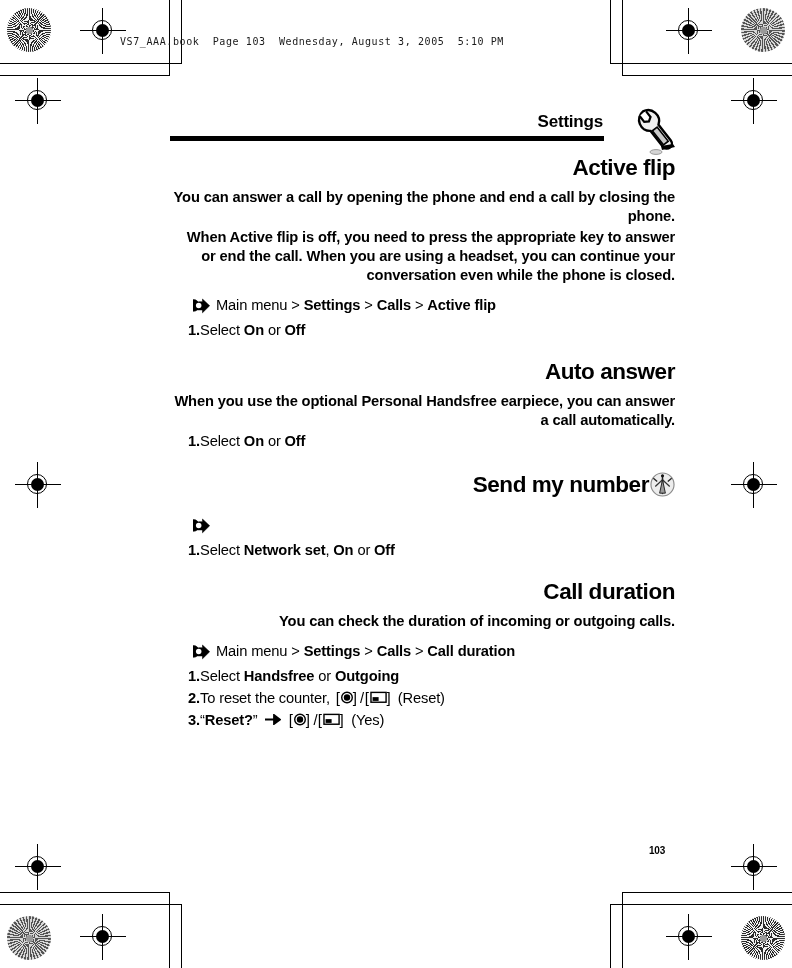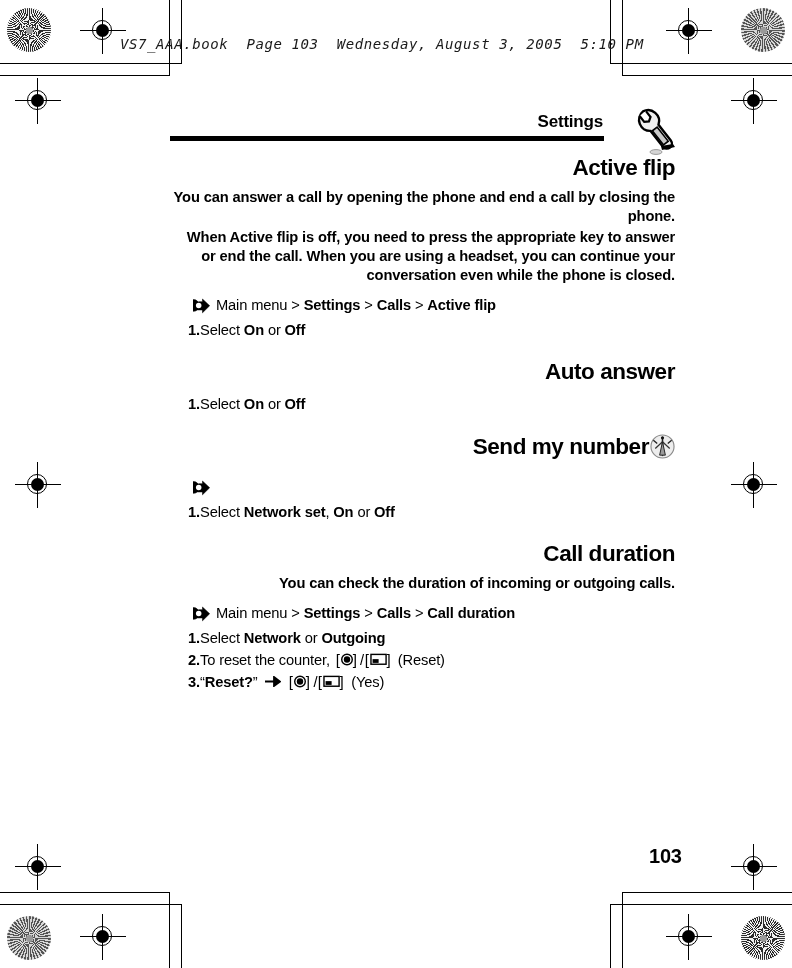--- a/index.html
+++ b/index.html
@@ -78,25 +78,24 @@
   }
   .cropline.h { height: 1.2px; }
   .cropline.v { width: 1.2px; }
 
   
   .filename-header {
     position: absolute;
     left: 120px;
     top: 36px;
     font-family: "DejaVu Sans Mono", monospace;
-    font-size: 14px;
+    font-size: 10px;
     letter-spacing: 0.6px;
     color: #1a1a1a;
     white-space: pre;
-    font-style: italic;
   }
 
   .content {
     position: absolute;
     left: 170px;
     top: 104px;
     width: 505px;
     text-align: right;
   }
 
@@ -208,21 +207,21 @@
     vertical-align: 0px;
     width: 16px;
     height: 11px;
     margin: 0 3px;
   }
 
   .page-number {
     position: absolute;
     left: 649px;
     top: 845px;
-    font-size: 20px;
+    font-size: 10px;
     font-weight: bold;
     letter-spacing: -0.2px;
   }
 </style>
 </head>
 <body>
 
 <div class="cropline h" style="left:0;top:63px;width:182px;"></div>
 <div class="cropline h" style="left:0;top:75px;width:170px;"></div>
 <div class="cropline v" style="left:181px;top:0;height:64px;"></div>
@@ -333,21 +332,21 @@
         <span class="hook"><svg viewBox="0 0 20 20" width="19" height="19">
             <path d="M4.5 4.2 a6.2 6.2 0 1 0 0 9.4 L10 13.6 L10 16.6 L17.5 9.2 L10 2.2 L10 5.0 L6.2 5.0" fill="#000" stroke="#000" stroke-width="0.6" stroke-linejoin="round"></path>
             <circle cx="6.0" cy="8.9" r="2.9" fill="#ffffff"></circle>
           </svg></span>
         <span><span>Main menu</span> <span>&gt;</span> <b>Settings</b> <span>&gt;</span> <b>Calls</b> <span>&gt;</span> <b>Active flip</b></span>
       </div><ol class="steps">
         <li>
           <span class="num">1.</span>
           <span class="txt">Select <b>On</b> or <b>Off</b></span>
         </li>
-      </ol><h2 class="heading"><span>Auto answer</span></h2><ol class="steps">
+      </ol><h2 class="heading"><span>Auto answer</span></h2><p class="body">When you use the optional Personal Handsfree earpiece, you can answer a call automatically.</p><ol class="steps">
         <li>
           <span class="num">1.</span>
           <span class="txt">Select <b>On</b> or <b>Off</b></span>
         </li>
       </ol><h2 class="heading"><span>Send my number</span><span class="net-icon"><svg viewBox="0 0 26 26" width="25" height="25">
             <circle cx="13" cy="13" r="12" fill="#ededed" stroke="#8a8a8a" stroke-width="1.2"></circle>
             <path d="M13 3 L13 23" stroke="#222" stroke-width="1.6"></path>
             <path d="M13 8 L5.5 15 M13 8 L20.5 15" stroke="#333" stroke-width="1.3" fill="none"></path>
             <path d="M10 22 L13 8 L16 22 Z" fill="#9a9a9a" stroke="#222" stroke-width="1"></path>
             <path d="M3.5 6.5 L7.5 10 M22.5 6.5 L18.5 10" stroke="#222" stroke-width="1.4"></path>
@@ -364,21 +363,21 @@
         </li>
       </ol><h2 class="heading"><span>Call duration</span></h2><p class="body">You can check the duration of incoming or outgoing calls.</p><div class="nav">
         <span class="hook"><svg viewBox="0 0 20 20" width="19" height="19">
             <path d="M4.5 4.2 a6.2 6.2 0 1 0 0 9.4 L10 13.6 L10 16.6 L17.5 9.2 L10 2.2 L10 5.0 L6.2 5.0" fill="#000" stroke="#000" stroke-width="0.6" stroke-linejoin="round"></path>
             <circle cx="6.0" cy="8.9" r="2.9" fill="#ffffff"></circle>
           </svg></span>
         <span><span>Main menu</span> <span>&gt;</span> <b>Settings</b> <span>&gt;</span> <b>Calls</b> <span>&gt;</span> <b>Call duration</b></span>
       </div><ol class="steps">
         <li>
           <span class="num">1.</span>
-          <span class="txt">Select <b>Network</b> or <b>Outgoing</b></span>
+          <span class="txt">Select <b>Handsfree</b> or <b>Outgoing</b></span>
         </li>
         <li>
           <span class="num">2.</span>
           <span class="txt">To reset the counter, <span class="keyglyph"><svg viewBox="0 0 26 18" width="26" height="17">
                 <text x="1" y="14.5" font-family="Liberation Sans, sans-serif" font-size="16">[</text>
                 <circle cx="13" cy="9" r="5.6" fill="none" stroke="#000" stroke-width="1.5"></circle>
                 <circle cx="13" cy="9" r="3.4" fill="#000"></circle>
                 <text x="19" y="14.5" font-family="Liberation Sans, sans-serif" font-size="16">]</text>
               </svg></span>/<span class="keyglyph"><svg viewBox="0 0 30 18" width="30" height="17">
                 <text x="0" y="14.5" font-family="Liberation Sans, sans-serif" font-size="16">[</text>

